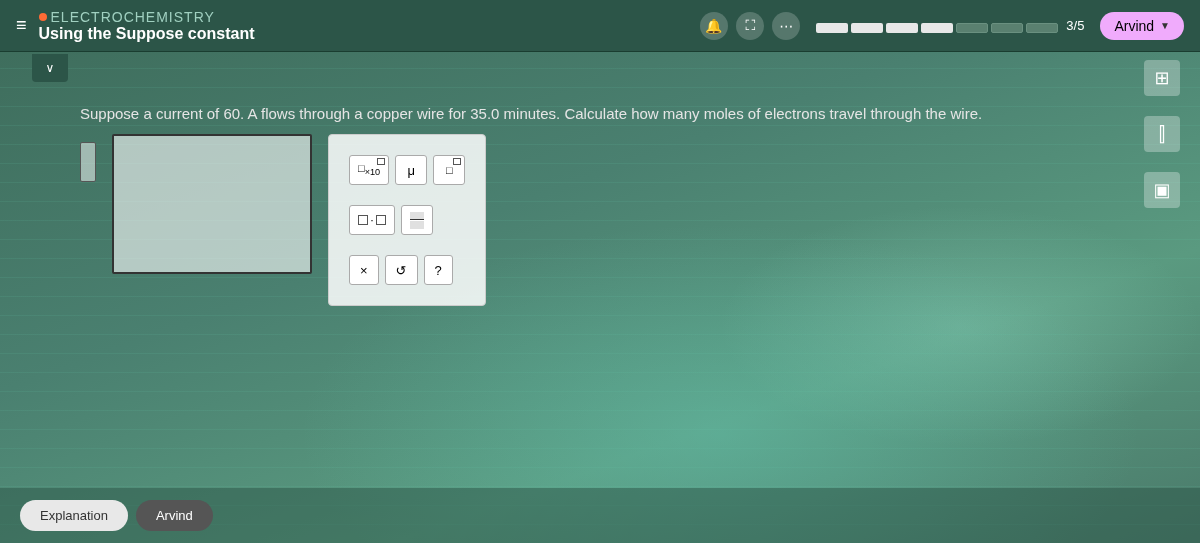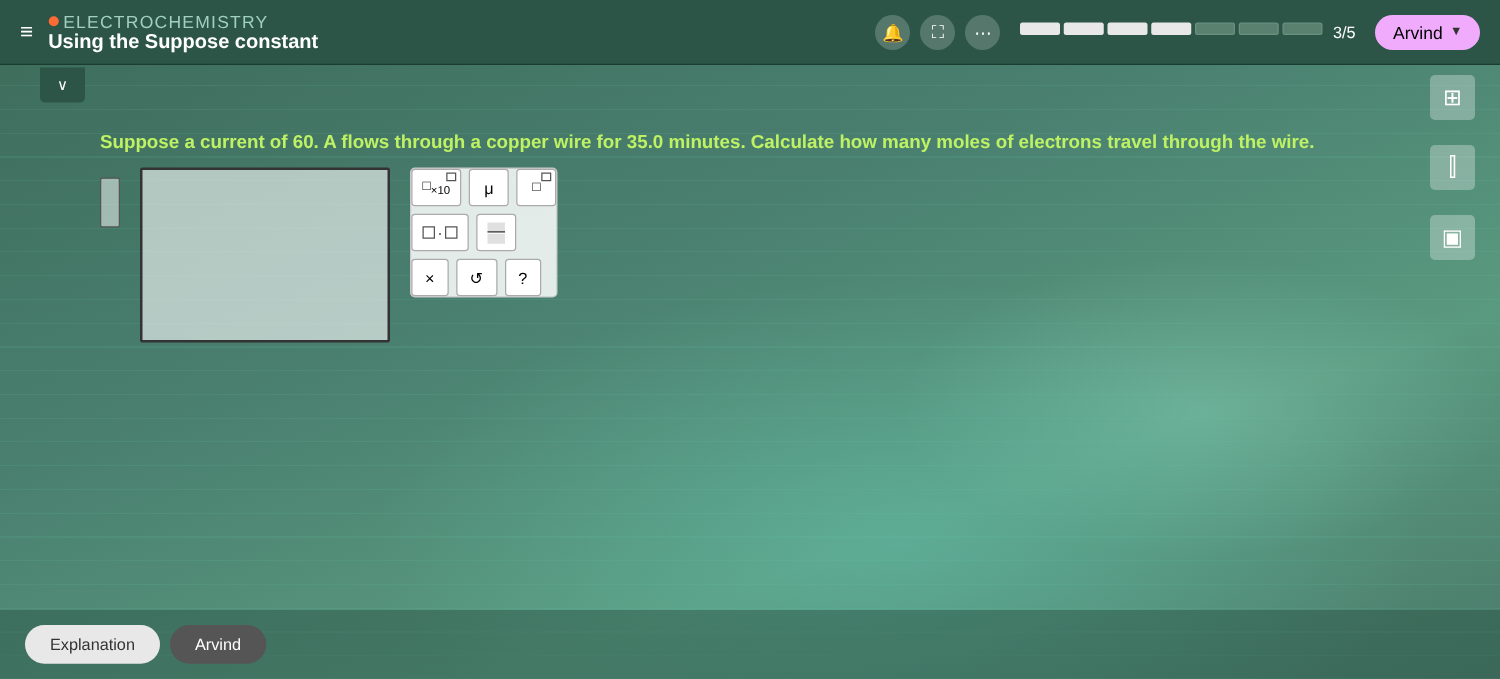--- a/index.html
+++ b/index.html
@@ -94,21 +94,21 @@
 
     .top-bar-right {
       display: flex;
       align-items: center;
       gap: 16px;
     }
 
     
     .progress-container {
       display: flex;
-      align-items: flex-start;
+      align-items: flex-end;
       gap: 8px;
     }
 
     .progress-segments {
       display: flex;
       gap: 3px;
     }
 
     .progress-segment {
       width: 32px;
@@ -168,25 +168,24 @@
 
     
     .main-content {
       position: relative;
       z-index: 5;
       padding: 20px 80px 20px 80px;
     }
 
     .question-text {
       font-size: 15px;
-      color: #bef264;
+      color: #e5e5e5;
       line-height: 1.6;
       margin-bottom: 8px;
       background: rgba(255,255,255,0.0);
-      font-weight: bold;
     }
 
     .question-sub {
       font-size: 14px;
       color: #1a1a1a;
       margin-bottom: 20px;
     }
 
     
     .answer-area {
@@ -202,24 +201,24 @@
       border: 2px solid #333;
       background: rgba(255,255,255,0.6);
       border-radius: 2px;
     }
 
     
     .math-toolbar {
       background: rgba(255,255,255,0.85);
       border: 1px solid #ccc;
       border-radius: 4px;
-      padding: 0;
+      padding: 20px;
       display: flex;
       flex-direction: column;
-      gap: 6px;
+      gap: 20px;
     }
 
     .toolbar-row {
       display: flex;
       gap: 6px;
       align-items: center;
     }
 
     .toolbar-btn {
       background: white;

